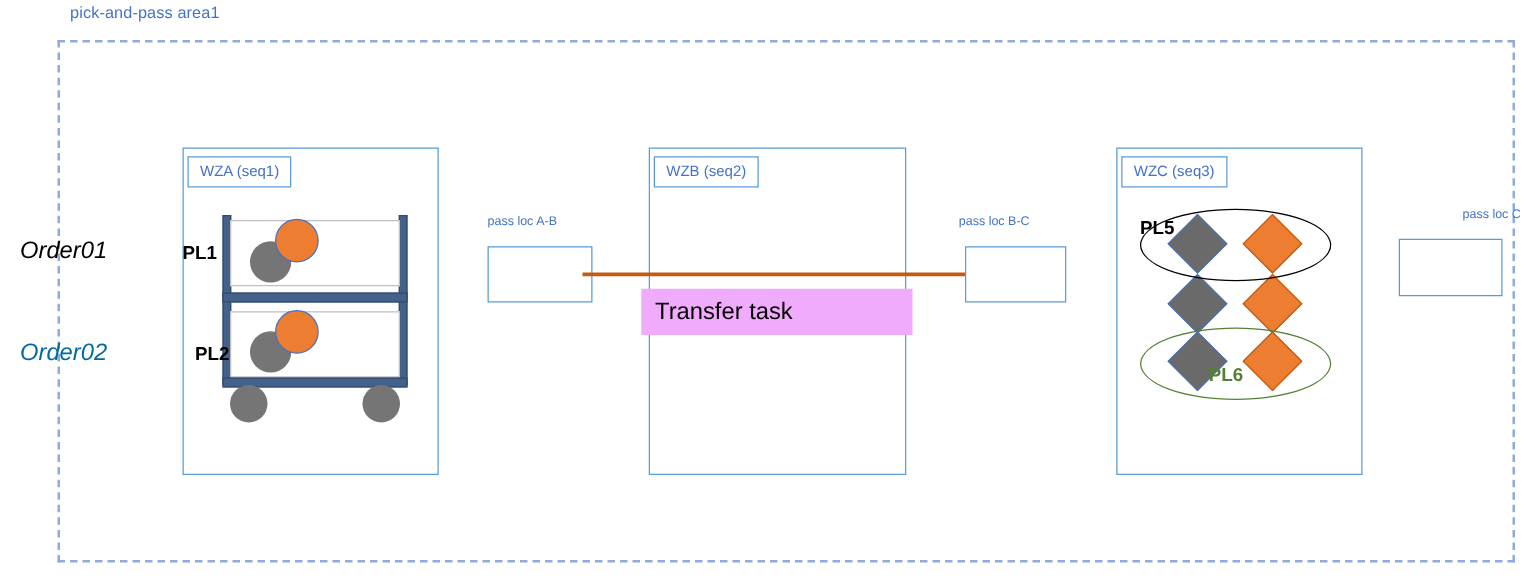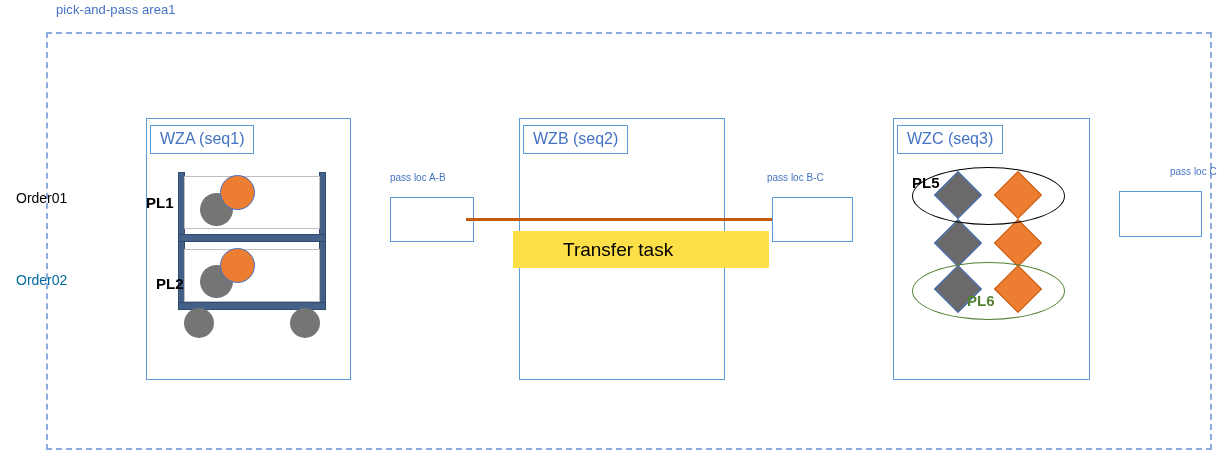--- a/index.html
+++ b/index.html
@@ -23,32 +23,32 @@
     border:2px dashed #8FAADC;
     box-sizing:border-box;
   }
 
   
   .zone{ border:1.5px solid #5B9BD5; box-sizing:border-box; background:#fff; }
   .zone-label{
     position:absolute; left:3px; top:6px;
     border:1px solid #5B9BD5;
     background:#fff;
-    color:#4472C4; font-size:16px;
+    color:#4472C4; font-size:12px;
     padding:4px 9px 5px 9px;
     white-space:nowrap;
     box-sizing:border-box;
   }
 
   #wza{ left:146px; top:118px; width:205px; height:262px; }
   #wzb{ left:519px; top:118px; width:206px; height:262px; }
   #wzc{ left:893px; top:118px; width:197px; height:262px; }
 
   
-  .order-lbl{ font-size:14px; white-space:nowrap; }
+  .order-lbl{ font-size:19px; white-space:nowrap;font-style:italic; }
   #order01{ left:16px; top:190px; color:#000000; }
   #order02{ left:16px; top:272px; color:#0369a1; }
 
   
   #cart{ left:178px; top:172px; width:148px; height:136px; }
   .post{ position:absolute; width:7px; background:#44618A; border:1px solid #2E4B73; box-sizing:border-box;}
   #post-l{ left:0px; top:0px; height:136px; }
   #post-r{ left:141px; top:0px; height:136px; }
   .shelf{
     position:absolute; left:6px; width:136px; height:53px;
@@ -107,22 +107,22 @@
   #arrow-head{
     left:776px; top:213px; width:0; height:0;
     border-top:6px solid transparent;
     border-bottom:6px solid transparent;
     border-left:11px solid #C55A11;
   }
 
   
   #transfer-banner{
     left:513px; top:231px; width:217px; height:37px;
-    background:#fde047;
-    display:flex; align-items:center;padding-left:39px;
+    background:#f0abfc;
+    display:flex; align-items:center;
   }
   #transfer-banner span{
     color:#000; font-size:19px; padding-left:11px; white-space:nowrap;
   }
 
   
   .diamond{
     position:absolute; width:34px; height:34px;
     transform:rotate(45deg);
     box-sizing:border-box;

